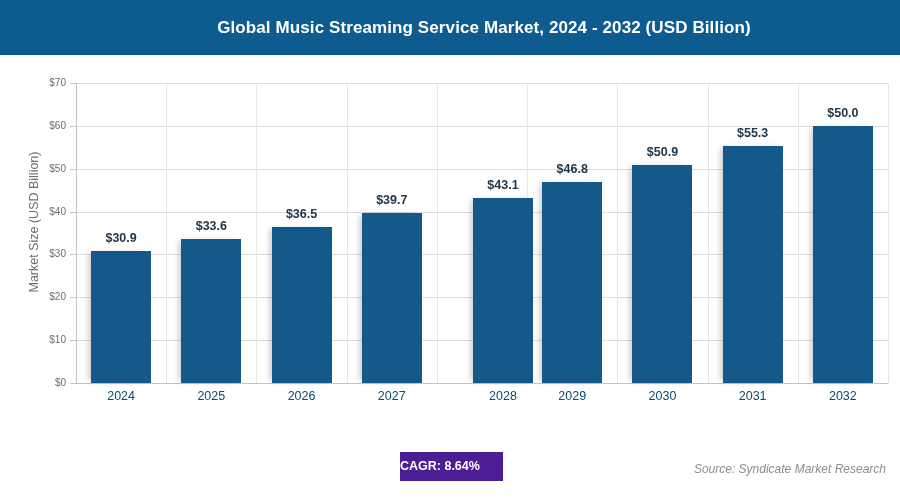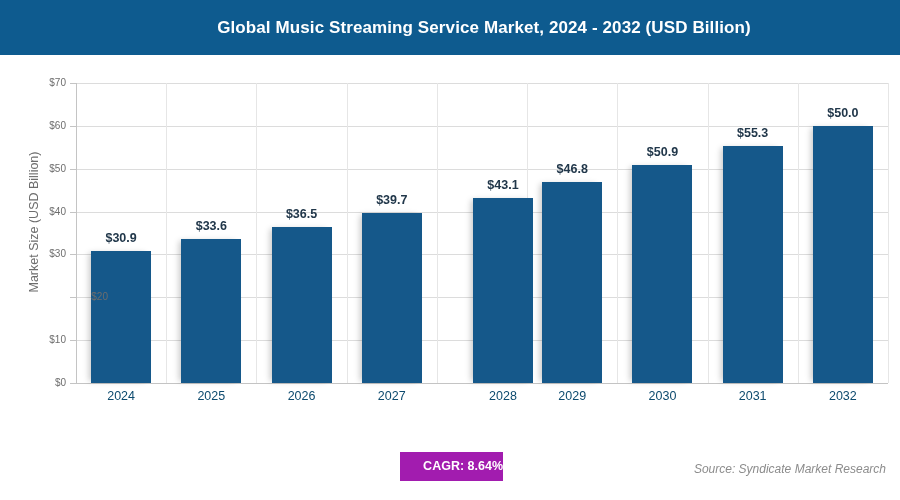--- a/index.html
+++ b/index.html
@@ -146,25 +146,25 @@
     white-space: nowrap;
   }
 
   
   #cagr-badge {
     position: absolute;
     left: 400px;
     top: 452px;
     width: 103px;
     height: 29px;
-    background: #a21caf;
+    background: #4c1d95;
     color: #ffffff;
     font-size: 12.5px;
     font-weight: bold;
-    text-align: right;
+    text-align: left;
     line-height: 29px;
     white-space: nowrap;
   }
   #source-note {
     position: absolute;
     right: 14px;
     top: 462px;
     color: #8c8c8c;
     font-size: 12px;
     font-style: italic;
@@ -252,21 +252,21 @@
           <div class="xtick-label">2032</div>
         </div>
       </div>
   </div>
 
   <div id="ytick-layer">
       <div class="ytick" style="top: 300px; right: 822px;">$0</div>
       <div class="ytick-mark" style="top: 300px;"></div>
       <div class="ytick" style="top: 257.143px; right: 822px;">$10</div>
       <div class="ytick-mark" style="top: 257.143px;"></div>
-      <div class="ytick" style="top: 214.286px; right: 780px;">$20</div>
+      <div class="ytick" style="top: 214.286px; right: 822px;">$20</div>
       <div class="ytick-mark" style="top: 214.286px;"></div>
       <div class="ytick" style="top: 171.429px; right: 822px;">$30</div>
       <div class="ytick-mark" style="top: 171.429px;"></div>
       <div class="ytick" style="top: 128.571px; right: 822px;">$40</div>
       <div class="ytick-mark" style="top: 128.571px;"></div>
       <div class="ytick" style="top: 85.7143px; right: 822px;">$50</div>
       <div class="ytick-mark" style="top: 85.7143px;"></div>
       <div class="ytick" style="top: 42.8571px; right: 822px;">$60</div>
       <div class="ytick-mark" style="top: 42.8571px;"></div>
       <div class="ytick" style="top: 0px; right: 822px;">$70</div>

